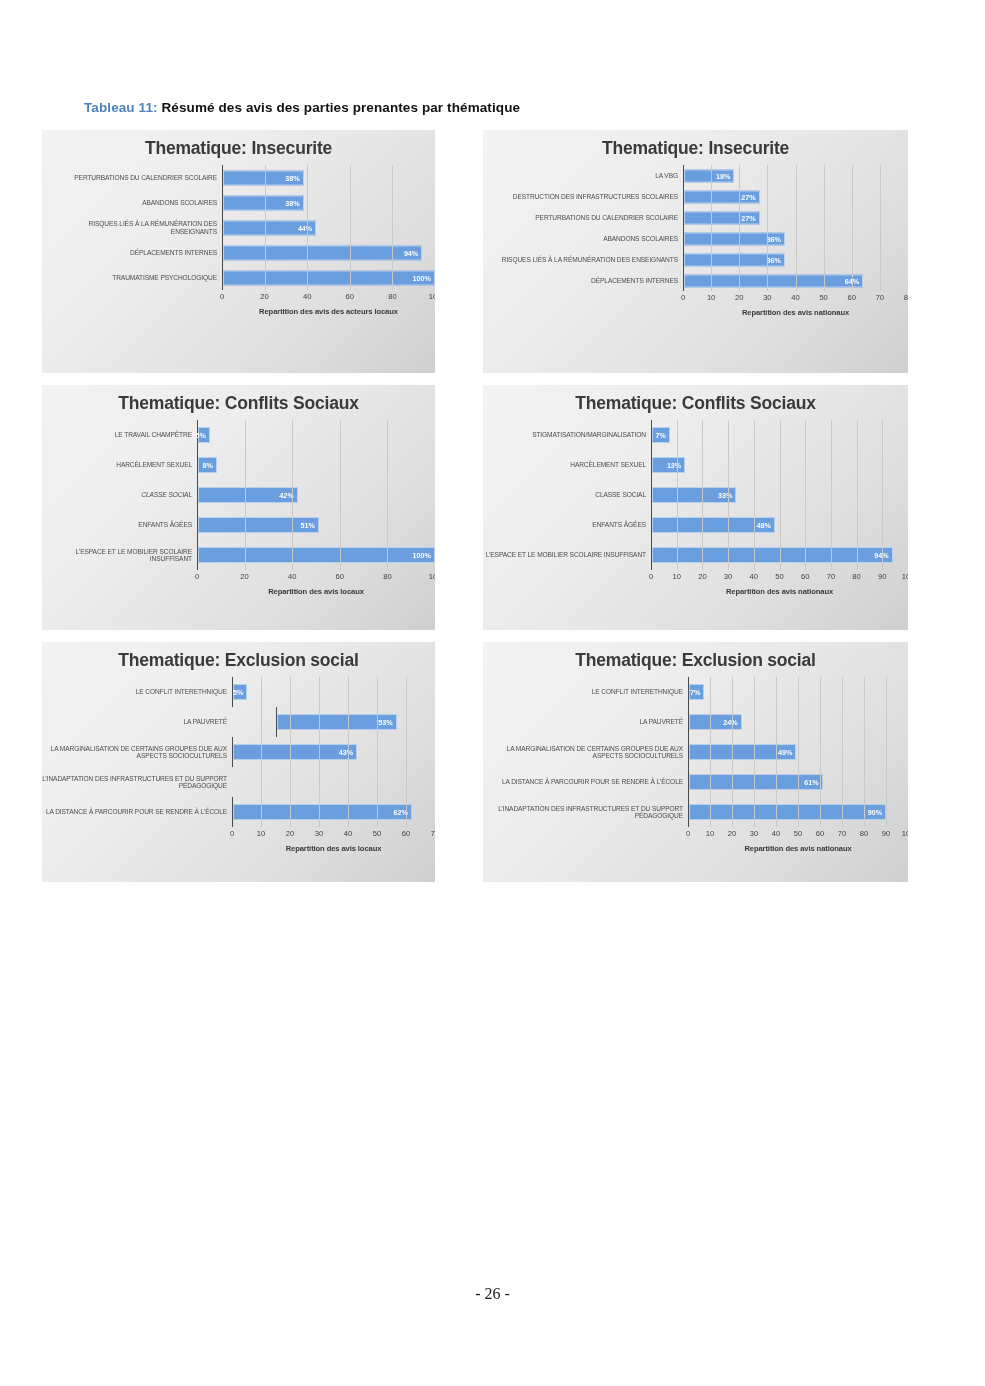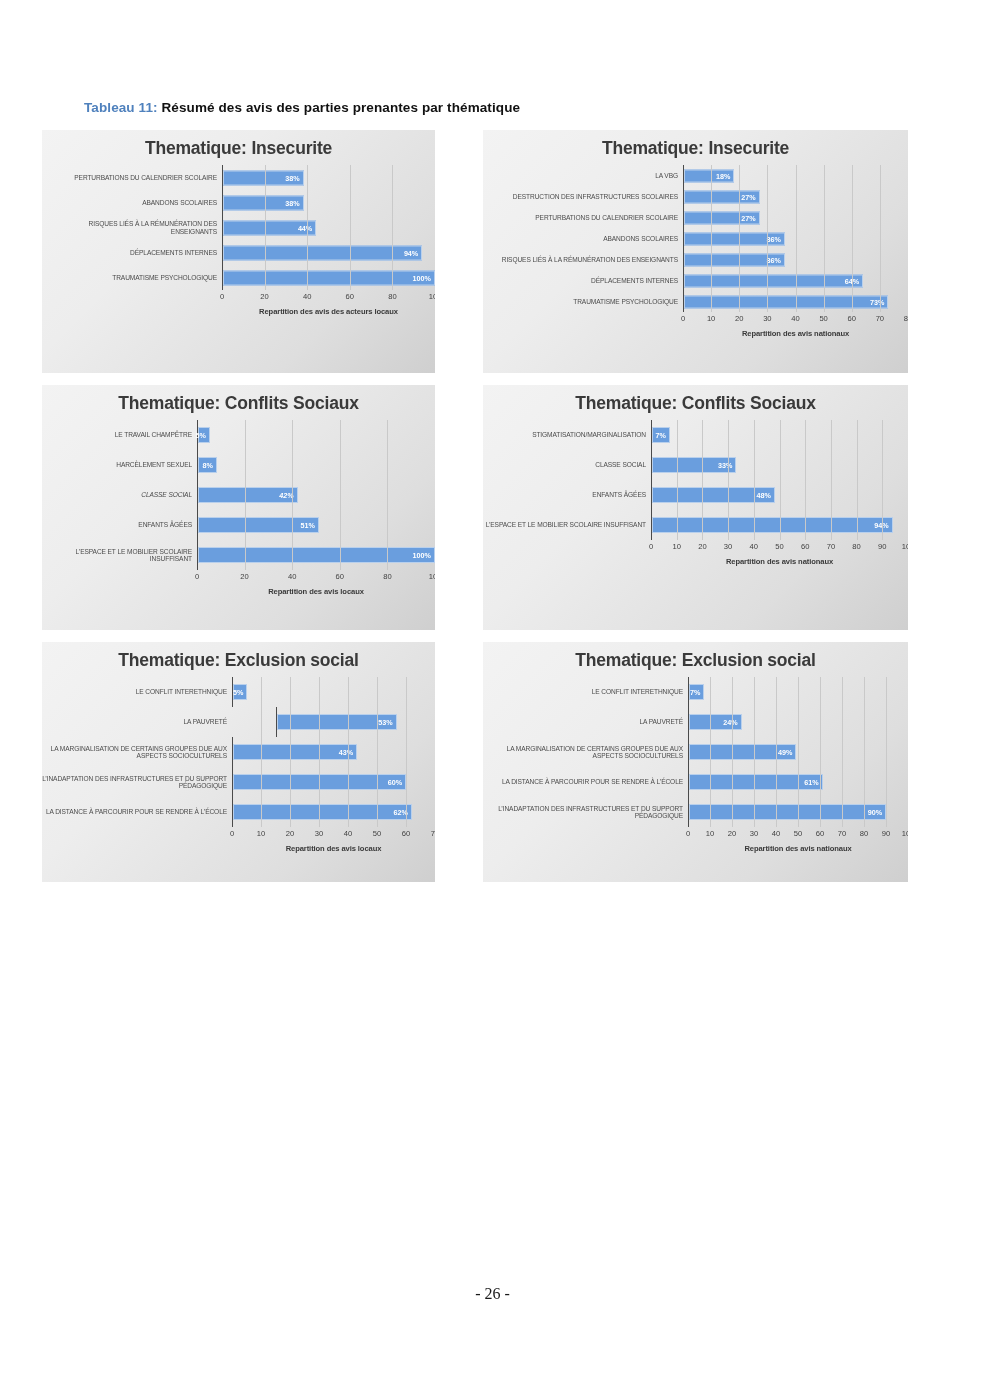--- a/index.html
+++ b/index.html
@@ -282,28 +282,20 @@
               </div>
             </div>
             <div class="bar-row" style="height: 21px;">
               <div class="cat-label" style="width: 200px;">DÉPLACEMENTS INTERNES</div>
               <div class="track" style="height: 21px;">
                 <div class="bar" style="width: 80%; height: 13px; background: rgb(106, 158, 222);">
                   <span class="val">64%</span>
                 </div>
               </div>
             </div>
-            <div class="bar-row" style="height: 21px;">
-              <div class="cat-label" style="width: 200px;">TRAUMATISME PSYCHOLOGIQUE</div>
-              <div class="track" style="height: 21px;">
-                <div class="bar" style="width: 91.25%; height: 13px; background: rgb(106, 158, 222);">
-                  <span class="val">73%</span>
-                </div>
-              </div>
-            </div>
             <div class="gridlines" style="left: 200px;">
               <i style="left: 12.5%;"></i>
               <i style="left: 25%;"></i>
               <i style="left: 37.5%;"></i>
               <i style="left: 50%;"></i>
               <i style="left: 62.5%;"></i>
               <i style="left: 75%;"></i>
               <i style="left: 87.5%;"></i>
             </div>
           </div>
@@ -392,20 +384,28 @@
       </div>
     <div class="chart-panel panel-right h-r2">
         <div class="chart-title">Thematique: Conflits Sociaux</div>
         <div class="plot-wrap">
           <div class="rows">
             <div class="bar-row" style="height: 30px;">
               <div class="cat-label" style="width: 168px;">STIGMATISATION/MARGINALISATION</div>
               <div class="track" style="height: 30px;">
                 <div class="bar" style="width: 7%; height: 16px; background: rgb(106, 158, 222);">
                   <span class="val">7%</span>
+                </div>
+              </div>
+            </div>
+            <div class="bar-row" style="height: 30px;">
+              <div class="cat-label" style="width: 168px;">HARCÈLEMENT SEXUEL</div>
+              <div class="track" style="height: 30px;">
+                <div class="bar" style="width: 13%; height: 16px; background: rgb(106, 158, 222);">
+                  <span class="val">13%</span>
                 </div>
               </div>
             </div>
             <div class="bar-row" style="height: 30px;">
               <div class="cat-label" style="width: 168px;">CLASSE SOCIAL</div>
               <div class="track" style="height: 30px;">
                 <div class="bar" style="width: 33%; height: 16px; background: rgb(106, 158, 222);">
                   <span class="val">33%</span>
                 </div>
               </div>
@@ -482,25 +482,20 @@
             <div class="bar-row" style="height: 30px;">
               <div class="cat-label" style="width: 190px;">LA MARGINALISATION DE CERTAINS GROUPES DUE AUX ASPECTS SOCIOCULTURELS</div>
               <div class="track" style="height: 30px;">
                 <div class="bar" style="width: 61.4286%; height: 16px; background: rgb(106, 158, 222);">
                   <span class="val">43%</span>
                 </div>
               </div>
             </div>
             <div class="bar-row" style="height: 30px;">
               <div class="cat-label" style="width: 190px;">L’INADAPTATION DES INFRASTRUCTURES ET DU SUPPORT PÉDAGOGIQUE</div>
-              <div class="track" style="height: 30px;">
-                <div class="bar" style="width: 85.7143%; height: 16px; background: rgb(106, 158, 222);">
-                  <span class="val">60%</span>
-                </div>
-              </div>
             </div>
             <div class="bar-row" style="height: 30px;">
               <div class="cat-label" style="width: 190px;">LA DISTANCE À PARCOURIR POUR SE RENDRE À L’ÉCOLE</div>
               <div class="track" style="height: 30px;">
                 <div class="bar" style="width: 88.5714%; height: 16px; background: rgb(106, 158, 222);">
                   <span class="val">62%</span>
                 </div>
               </div>
             </div>
             <div class="gridlines" style="left: 190px;">

